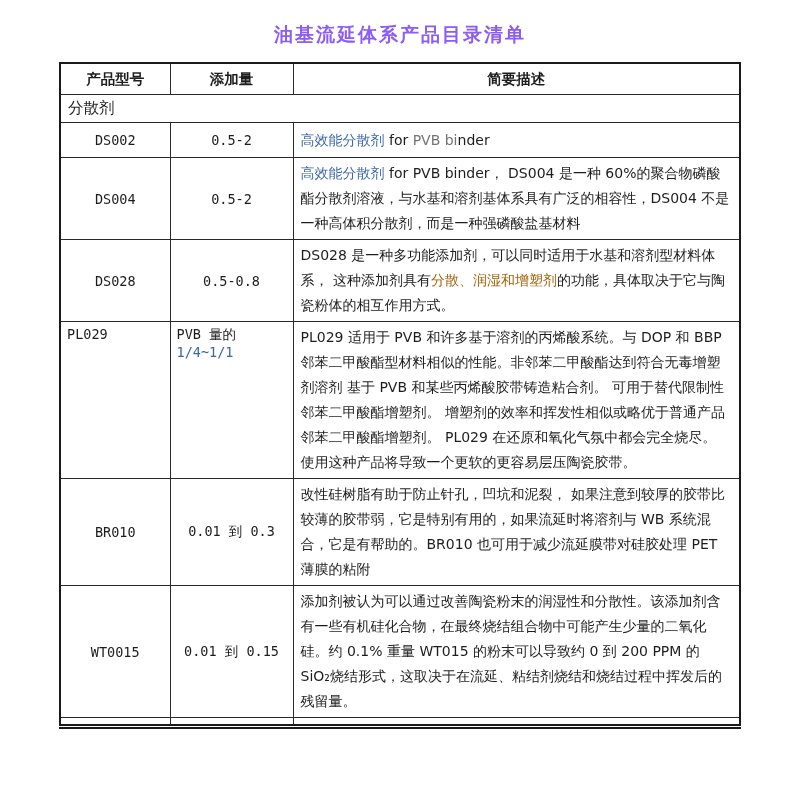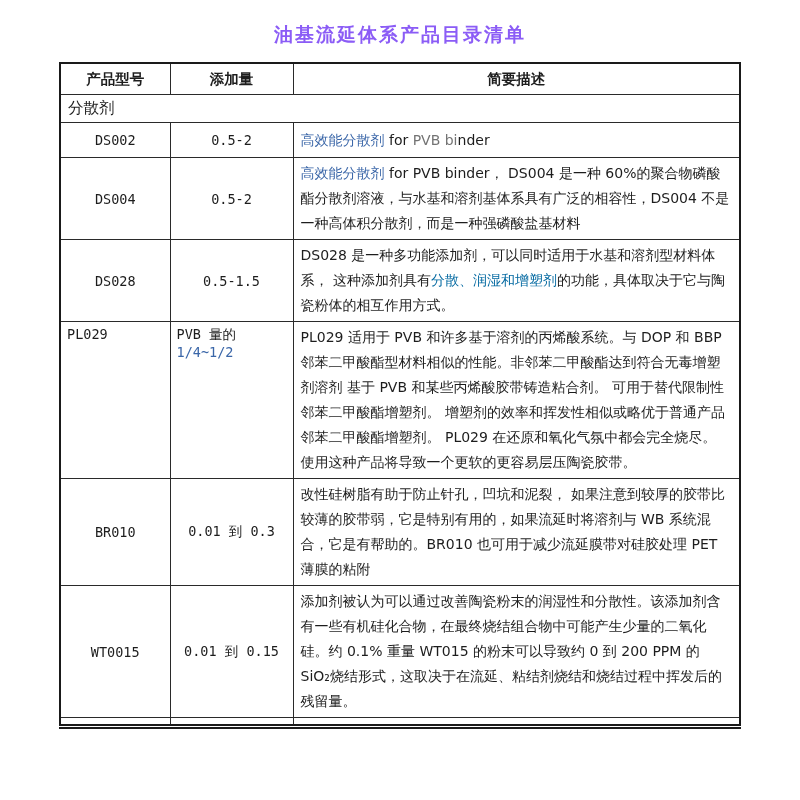--- a/index.html
+++ b/index.html
@@ -73,27 +73,27 @@
         <td class="amount-cell"><span>0.5-2</span></td>
         <td class="desc-cell"><span style="color: rgb(58, 102, 168);">高效能分散剂</span><span> for </span><span style="color: #737373;">PVB bi</span><span>nder</span></td>
       </tr>
       <tr class="product-row">
         <td class="model-cell">DS004</td>
         <td class="amount-cell"><span>0.5-2</span></td>
         <td class="desc-cell"><span style="color: rgb(58, 102, 168);">高效能分散剂</span><span> for PVB binder， DS004 是一种 60%的聚合物磷酸酯分散剂溶液，与水基和溶剂基体系具有广泛的相容性，DS004 不是一种高体积分散剂，而是一种强磷酸盐基材料</span></td>
       </tr>
       <tr class="product-row">
         <td class="model-cell">DS028</td>
-        <td class="amount-cell"><span>0.5-1.5</span></td>
-        <td class="desc-cell"><span>DS028 是一种多功能添加剂，可以同时适用于水基和溶剂型材料体系， 这种添加剂具有</span><span style="color: #0369a1;">分散、润湿和增塑剂</span><span>的功能，具体取决于它与陶瓷粉体的相互作用方式。</span></td>
+        <td class="amount-cell"><span>0.5-0.8</span></td>
+        <td class="desc-cell"><span>DS028 是一种多功能添加剂，可以同时适用于水基和溶剂型材料体系， 这种添加剂具有</span><span style="color: #a16207;">分散、润湿和增塑剂</span><span>的功能，具体取决于它与陶瓷粉体的相互作用方式。</span></td>
       </tr>
       <tr class="product-row">
         <td class="model-cell left-align">PL029</td>
         <td class="amount-cell left-align"><span>PVB 量的
-</span><span style="color: rgb(58, 102, 168);">1/4~1/2</span></td>
+</span><span style="color: rgb(58, 102, 168);">1/4~1/1</span></td>
         <td class="desc-cell"><span>PL029 适用于 PVB 和许多基于溶剂的丙烯酸系统。与 DOP 和 BBP 邻苯二甲酸酯型材料相似的性能。非邻苯二甲酸酯达到符合无毒增塑剂溶剂 基于 PVB 和某些丙烯酸胶带铸造粘合剂。 可用于替代限制性邻苯二甲酸酯增塑剂。 增塑剂的效率和挥发性相似或略优于普通产品 邻苯二甲酸酯增塑剂。 PL029 在还原和氧化气氛中都会完全烧尽。 使用这种产品将导致一个更软的更容易层压陶瓷胶带。</span></td>
       </tr>
       <tr class="product-row">
         <td class="model-cell">BR010</td>
         <td class="amount-cell"><span>0.01 到 0.3</span></td>
         <td class="desc-cell"><span>改性硅树脂有助于防止针孔，凹坑和泥裂， 如果注意到较厚的胶带比较薄的胶带弱，它是特别有用的，如果流延时将溶剂与 WB 系统混合，它是有帮助的。BR010 也可用于减少流延膜带对硅胶处理 PET 薄膜的粘附</span></td>
       </tr>
       <tr class="product-row">
         <td class="model-cell">WT0015</td>
         <td class="amount-cell"><span>0.01 到 0.15</span></td>

